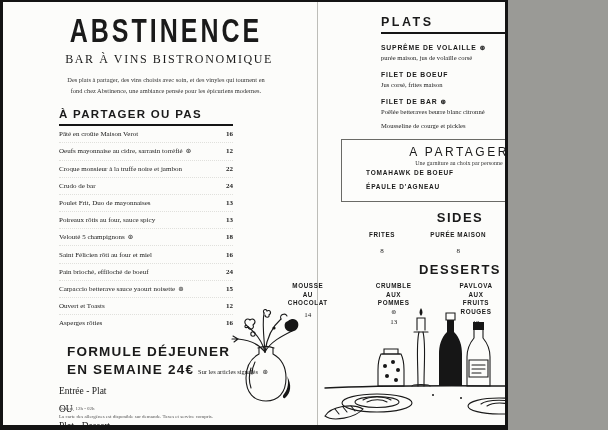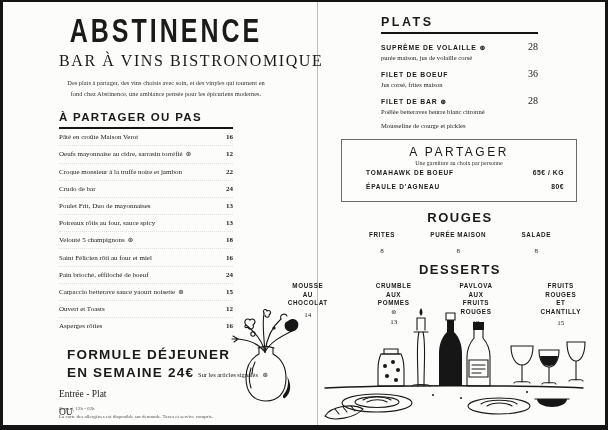--- a/index.html
+++ b/index.html
@@ -1,31 +1,31 @@
 <!DOCTYPE html>
 <html><head>
 <meta charset="utf-8">
 <style>
   html,body{margin:0;padding:0;background:#9a9a96;}
   .menu{
-    position:relative;width:608px;height:430px;box-sizing:border-box;
+    position:relative;width:508px;height:430px;box-sizing:border-box;
     background:#fcfcfa;color:#1a1a1a;overflow:hidden;
     border:2px solid #141414;border-left-width:3px;border-right-width:3px;border-bottom-width:5px;
     font-family:"Liberation Serif",serif;
   }
   .divider{position:absolute;left:314px;top:0;bottom:0;width:1px;background:#bdbdb8;}
 
   
   .lpage{position:absolute;left:56px;top:13px;width:214px;}
   .title{
     margin:0;text-align:center;font-family:"Liberation Sans",sans-serif;font-weight:700;
     font-size:25px;letter-spacing:3px;line-height:1;
     transform:scaleY(1.3);transform-origin:center top;
   }
-  .subtitle{text-align:right;font-size:16px;letter-spacing:1.6px;margin-top:12px;white-space:nowrap;}
+  .subtitle{text-align:right;font-size:12px;letter-spacing:1.6px;margin-top:12px;white-space:nowrap;}
   .intro{text-align:center;font-size:6.4px;line-height:1.65;color:#333;margin:8px auto 0;width:198px;}
   .sec-head{
     font-family:"Liberation Sans",sans-serif;font-weight:700;font-size:11.5px;letter-spacing:1.3px;
     border-bottom:2px solid #151515;padding-bottom:4px;margin-top:12px;width:174px;
   }
   .rows{width:174px;}
   .mrow{display:flex;justify-content:space-between;align-items:baseline;padding:4.1px 0;border-bottom:1px dotted #e0e0dc;font-size:7px;}
   .mrow:last-child{border-bottom:none;}
   .nm{white-space:nowrap;}
   .pr{font-weight:600;}
@@ -212,21 +212,21 @@
         <span class="bname">TOMAHAWK DE BOEUF</span>
         <span class="bprice">65€ / KG</span>
       </div>
       <div class="brow">
         <span class="bname">ÉPAULE D'AGNEAU</span>
         <span class="bprice">80€</span>
       </div>
     </div>
 
     <div class="sides">
-      <div class="c-title">ROUGES</div>
+      <div class="c-title">SIDES</div>
       <div class="cols3">
         <div class="col">
           <div class="cname">FRITES</div>
           <div class="cprice">8</div>
         </div>
         <div class="col">
           <div class="cname">PURÉE MAISON</div>
           <div class="cprice">8</div>
         </div>
         <div class="col">

